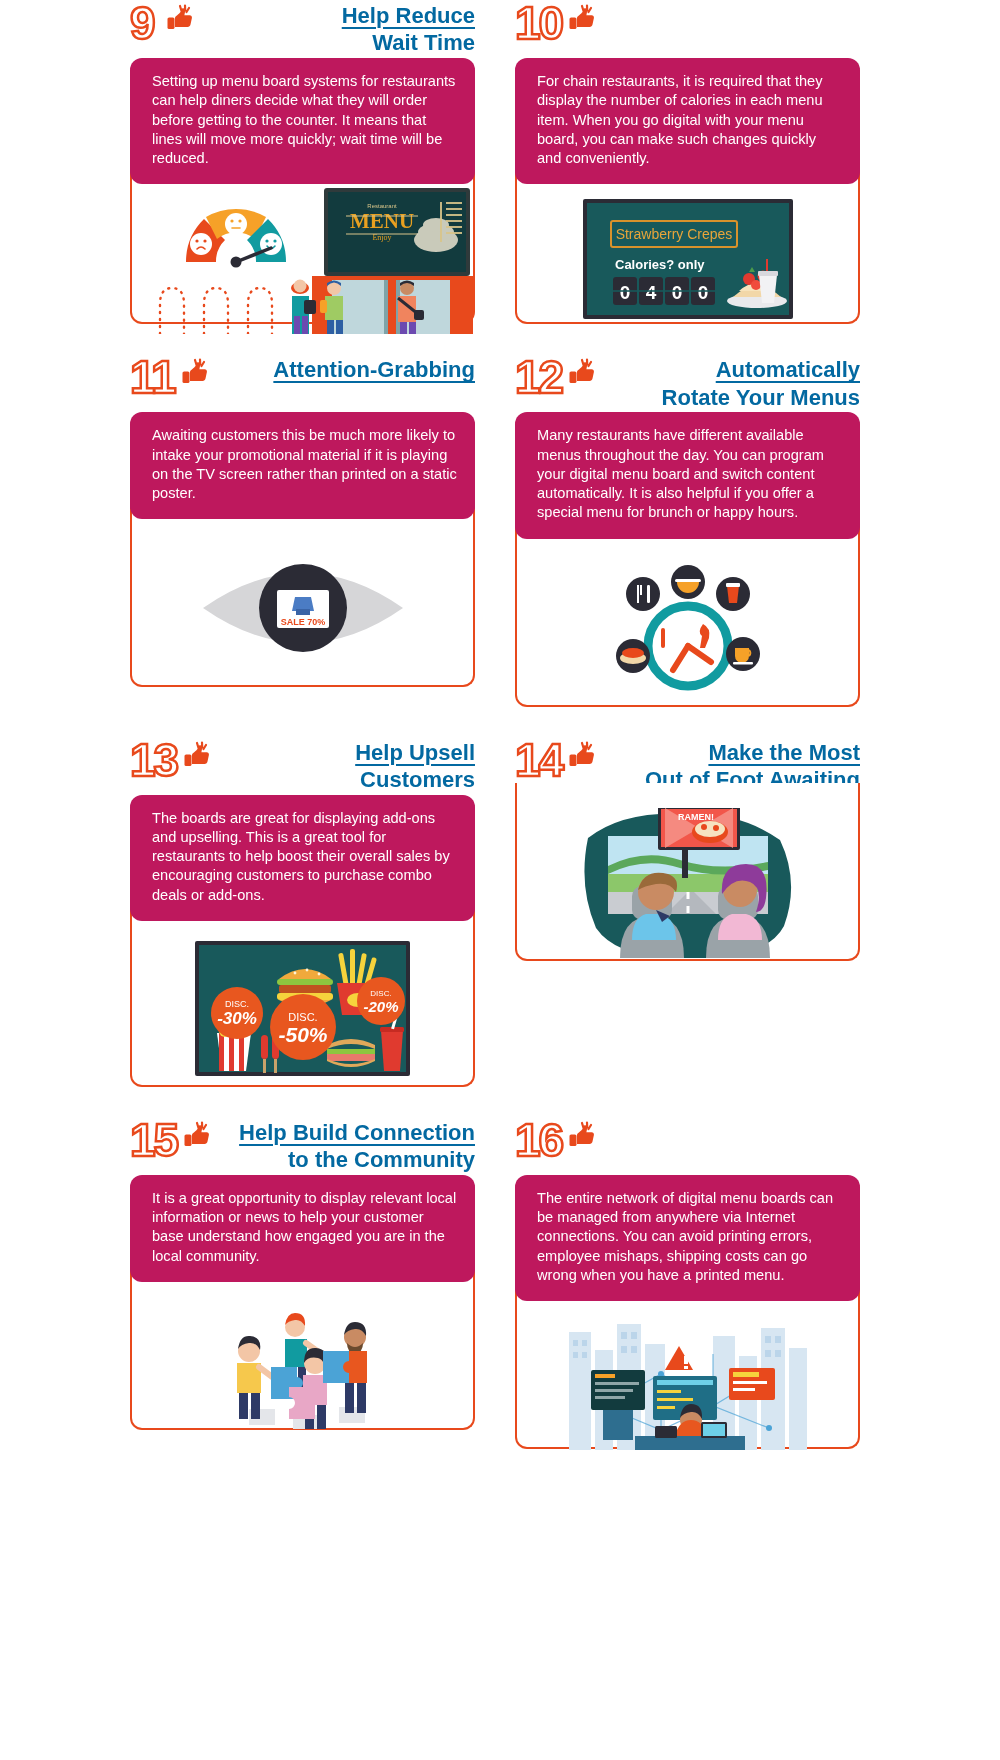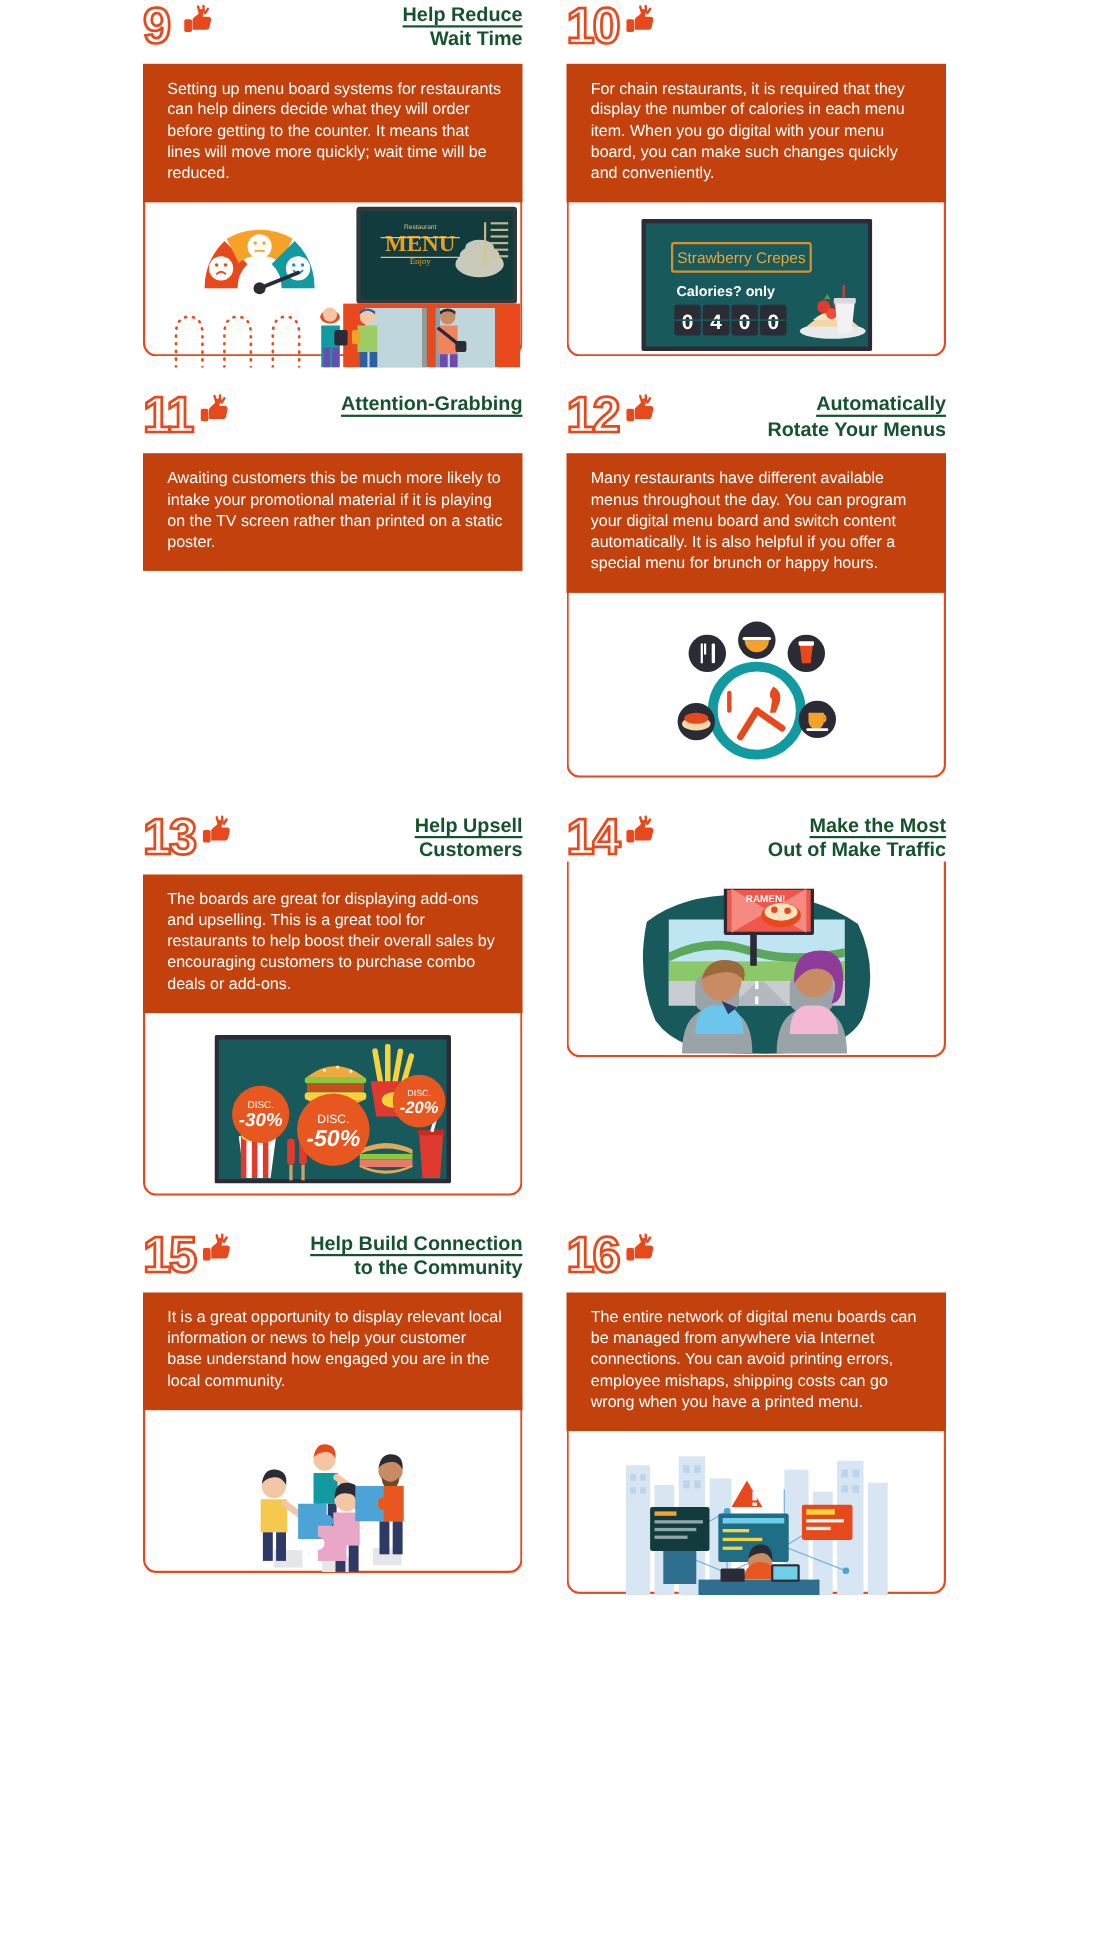--- a/index.html
+++ b/index.html
@@ -38,33 +38,33 @@
     text-stroke:2.5px #E8491C;
     letter-spacing:-2px;
     white-space:nowrap;
     margin-top:2px;
     flex:0 0 auto;
   }
   .num.w1 { min-width:30px; }
   .thumb-icon { flex:0 0 auto; margin:4px 2px 0 2px; }
   .title-wrap { flex:1 1 auto; position:relative; margin-top:2px; }
   .title-line {
-    color:#14532d;
+    color:#0369a1;
     font-weight:bold;
-    font-size:18px;
+    font-size:22px;
     line-height:1.24;
     text-align:right;
     white-space:nowrap;
   }
   .title-line.l1 { text-decoration:underline; text-underline-offset:4px; text-decoration-thickness:2px; }
 
   
   .body-box {
-    background:#c2410c;
-    border-radius:0;
+    background:#be185d;
+    border-radius:12px;
     color:#ffffff;
     font-size:14.6px;
     line-height:1.32;
     padding:14px 18px 16px 22px;
     position:relative;
     z-index:2;
   }
   .body-box p { margin:0; }
 
   
@@ -289,20 +289,32 @@
           </svg>
         </div>
         <div class="title-wrap">
           <div class="title-line l1">Attention-Grabbing</div>
           <div class="title-line l2"></div>
         </div>
       </div>
       <div class="body-box">
         <p>Awaiting customers this be much more likely to intake your promotional material if it is playing on the TV screen rather than printed on a static poster.</p>
       </div>
+      <div class="well h-ill-2">
+        <svg width="220" height="150" viewBox="0 0 220 150">
+          <path d="M10 75 Q110 5 210 75 Q110 145 10 75z" fill="#D6D6D8"></path>
+          <circle cx="110" cy="75" r="44" fill="#2B2B35"></circle>
+          <rect x="84" y="57" width="52" height="38" rx="2" fill="#FFFFFF"></rect>
+          <g transform="translate(98,60)">
+            <path d="M4 4 h16 l3 14 h-22z" fill="#4B7CC4"></path>
+            <rect x="5" y="16" width="14" height="6" fill="#3A64A6"></rect>
+          </g>
+          <text x="110" y="92" font-family="Liberation Sans, sans-serif" font-size="9" font-weight="bold" fill="#E8491C" text-anchor="middle">SALE 70%</text>
+        </svg>
+      </div>
     </div>
 
     <div class="card">
       <div class="card-head">
         <div class="num">12</div>
         <div class="thumb-icon">
           <svg width="34" height="30" viewBox="0 0 34 30">
             <g fill="#E8491C">
               <path d="M18 2 L19.5 7 M23 1.5 L23.2 6.5 M27 4 L24.5 8" stroke="#E8491C" stroke-width="2.2" stroke-linecap="round" fill="none"></path>
               <path d="M13 14c0-1 1.5-2.2 3-3.4 1.7-1.3 3.2-3 3.6-5.1.2-1.1 1.4-1.6 2.3-1 .9.6 1.4 1.8 1.2 3.1l-.7 3.6h5.2c1.5 0 2.6 1.3 2.3 2.7l-1.4 6.7c-.3 1.4-1.5 2.4-2.9 2.4H13z"></path>
@@ -470,21 +482,21 @@
           <svg width="34" height="30" viewBox="0 0 34 30">
             <g fill="#E8491C">
               <path d="M18 2 L19.5 7 M23 1.5 L23.2 6.5 M27 4 L24.5 8" stroke="#E8491C" stroke-width="2.2" stroke-linecap="round" fill="none"></path>
               <path d="M13 14c0-1 1.5-2.2 3-3.4 1.7-1.3 3.2-3 3.6-5.1.2-1.1 1.4-1.6 2.3-1 .9.6 1.4 1.8 1.2 3.1l-.7 3.6h5.2c1.5 0 2.6 1.3 2.3 2.7l-1.4 6.7c-.3 1.4-1.5 2.4-2.9 2.4H13z"></path>
               <rect x="5.5" y="13.5" width="7" height="11.5" rx="1.6"></rect>
             </g>
           </svg>
         </div>
         <div class="title-wrap">
           <div class="title-line l1">Make the Most</div>
-          <div class="title-line l2">Out of Make Traffic</div>
+          <div class="title-line l2">Out of Foot Awaiting</div>
         </div>
       </div>
       <div class="well h-ill-3">
         <svg width="235" height="150" viewBox="0 0 235 150">
           <path d="M18 30 Q8 78 26 120 Q48 152 118 150 Q196 152 214 118 Q230 74 210 32 Q170 4 118 6 Q54 2 18 30z" fill="#18595B"></path>
 
           <path d="M38 28 h160 v78 h-160z" fill="#BFE4F2"></path>
           <rect x="38" y="66" width="160" height="18" fill="#8CC76A"></rect>
           <path d="M38 66 q36 -18 72 -6 q38 12 88 2 v-8 q-50 10 -88 -2 q-36 -12 -72 6z" fill="#5BA85B"></path>
           <rect x="38" y="84" width="160" height="22" fill="#C9CCD1"></rect>

